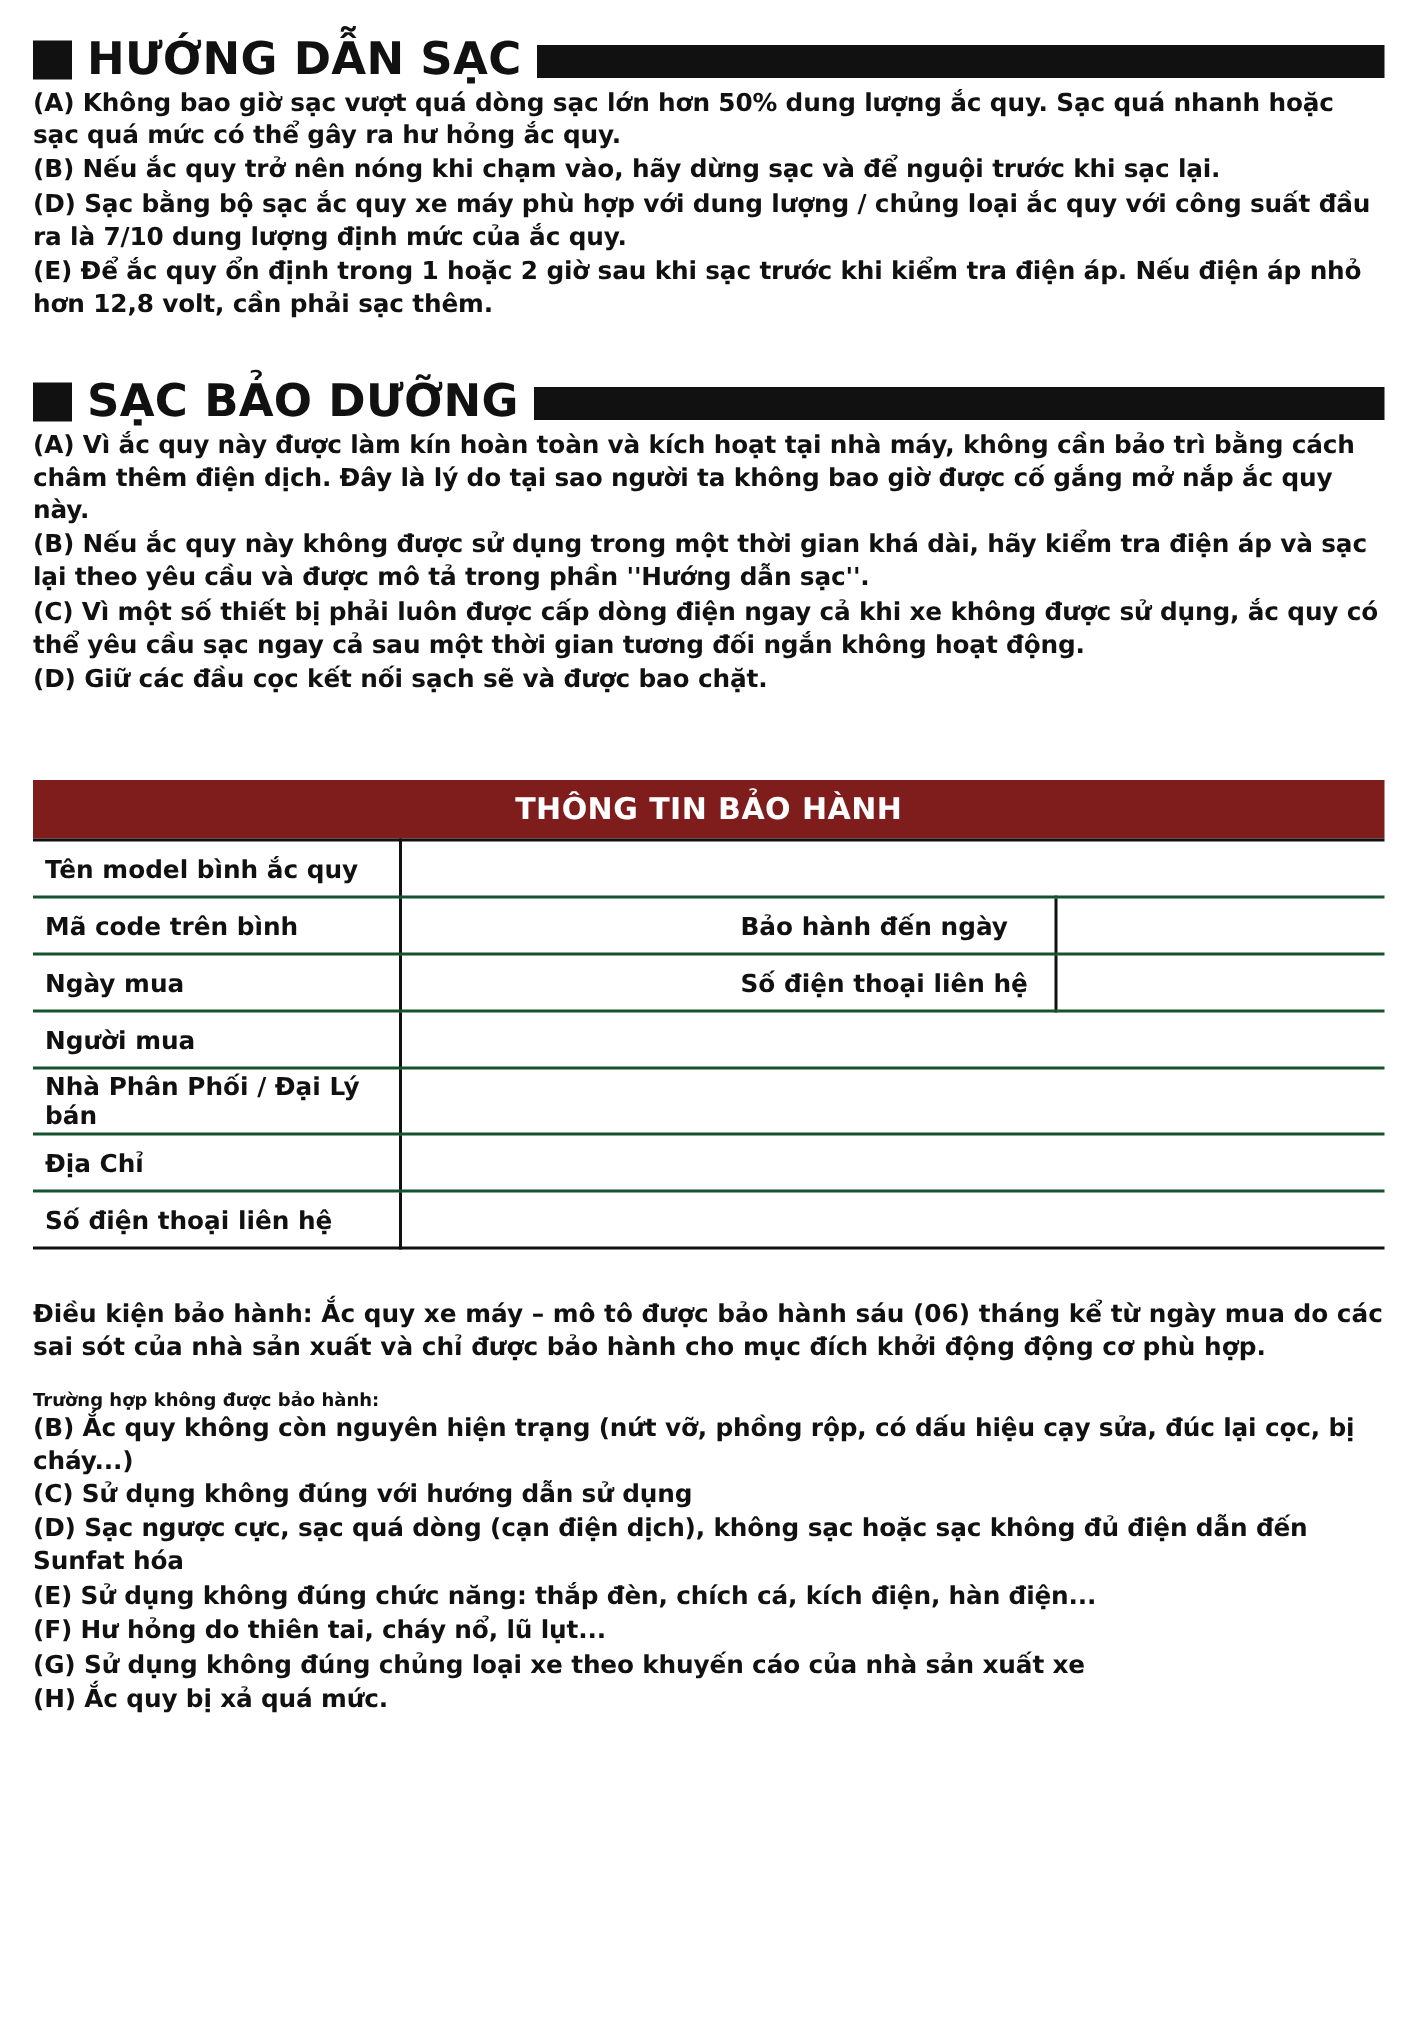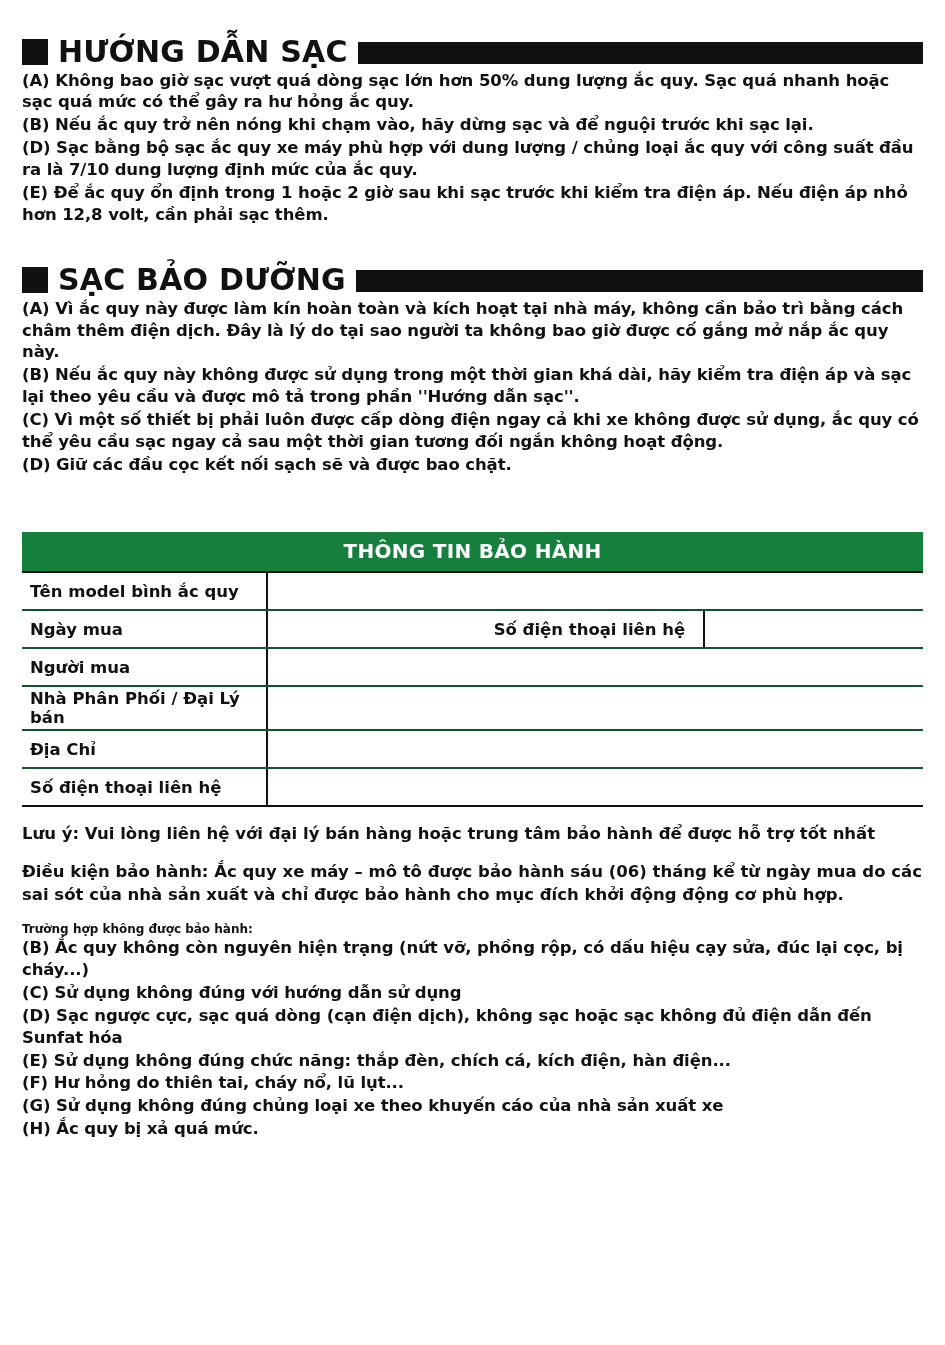--- a/index.html
+++ b/index.html
@@ -14,21 +14,20 @@
     color: #111111;
     position: relative;
     overflow: hidden;
   }
   .page {
     position: relative;
     width: 945px;
     height: 1083px;
     box-sizing: border-box;
     padding: 18px 22px 0 22px;
-    margin-top: 12px;
   }
 
   
   .section-head {
     display: flex;
     align-items: center;
     gap: 0;
     margin-top: 6px;
     margin-bottom: 2px;
   }
@@ -65,21 +64,21 @@
     letter-spacing: -0.1px;
   }
   .block {
     margin-bottom: 4px;
   }
   .gap-lg { height: 28px; }
   .gap-md { height: 16px; }
 
   
   .warranty-title {
-    background: #15803d;
+    background: #7f1d1d;
     color: #ffffff;
     text-align: center;
     font-size: 20px;
     font-weight: 800;
     padding: 7px 0 8px 0;
     letter-spacing: 0.3px;
   }
   table.warranty {
     width: 100%;
     border-collapse: collapse;
@@ -160,20 +159,26 @@
 
   <div>
     <div class="warranty-title">THÔNG TIN BẢO HÀNH</div>
     <table class="warranty">
       <tbody>
           <tr>
         <td class="lbl">Tên model bình ắc quy</td>
         <td class="blank" colspan="3"></td>
       </tr>
       <tr>
+        <td class="lbl">Mã code trên bình</td>
+        <td class="blank" style="width:218px"></td>
+        <td class="lbl2">Bảo hành đến ngày</td>
+        <td class="blank"></td>
+      </tr>
+      <tr>
         <td class="lbl">Ngày mua</td>
         <td class="blank" style="width:218px"></td>
         <td class="lbl2">Số điện thoại liên hệ</td>
         <td class="blank"></td>
       </tr>
       <tr>
         <td class="lbl">Người mua</td>
         <td class="blank" colspan="3"></td>
       </tr>
       <tr>
@@ -188,21 +193,20 @@
         <td class="lbl">Số điện thoại liên hệ</td>
         <td class="blank" colspan="3"></td>
       </tr>
     </tbody>
       </table>
   </div>
 
   <div class="gap-md"></div>
 
   <div>
-    <p class="note">Lưu ý: Vui lòng liên hệ với đại lý bán hàng hoặc trung tâm bảo hành để được hỗ trợ tốt nhất</p>
     <div class="gap-md"></div>
     <p class="note">Điều kiện bảo hành: Ắc quy xe máy – mô tô được bảo hành sáu (06) tháng kể từ ngày mua do các sai sót của nhà sản xuất và chỉ được bảo hành cho mục đích khởi động động cơ phù hợp.</p>
     <div class="gap-md"></div>
     <p class="list-title">Trường hợp không được bảo hành:</p>
     <p class="para">(B) Ắc quy không còn nguyên hiện trạng (nứt vỡ, phồng rộp, có dấu hiệu cạy sửa, đúc lại cọc, bị cháy...)</p>
     <p class="para">(C) Sử dụng không đúng với hướng dẫn sử dụng</p>
     <p class="para">(D) Sạc ngược cực, sạc quá dòng (cạn điện dịch), không sạc hoặc sạc không đủ điện dẫn đến Sunfat hóa</p>
     <p class="para">(E) Sử dụng không đúng chức năng: thắp đèn, chích cá, kích điện, hàn điện...</p>
     <p class="para">(F) Hư hỏng do thiên tai, cháy nổ, lũ lụt...</p>
     <p class="para">(G) Sử dụng không đúng chủng loại xe theo khuyến cáo của nhà sản xuất xe</p>

